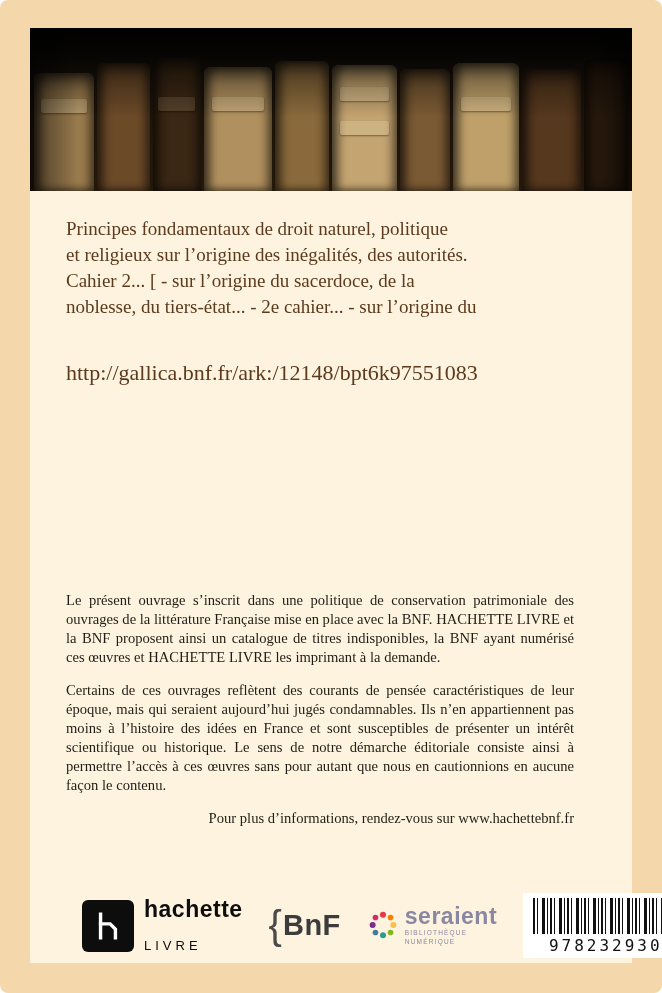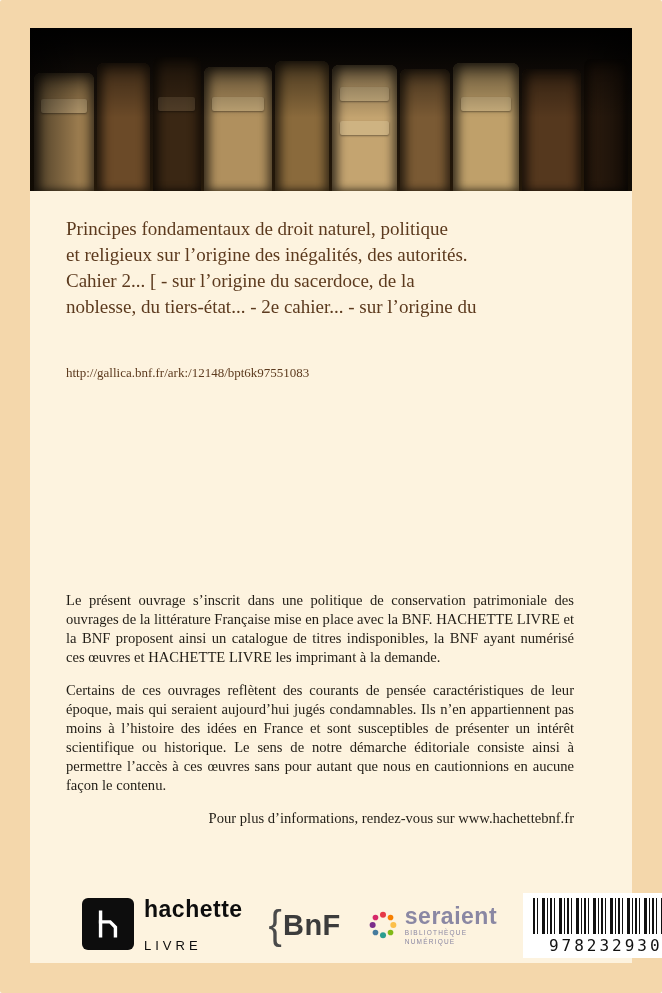--- a/index.html
+++ b/index.html
@@ -1,20 +1,20 @@
 <!DOCTYPE html>
 <html lang="fr"><head>
 <meta charset="utf-8">
 <style>
   html,body{margin:0;padding:0;background:#ffffff;}
   .cover{
     position:relative;
     width:662px;height:993px;
     background:#f4d7ab;
-    border-radius:2px;
+    border-radius:8px;
     overflow:hidden;
     font-family:"Liberation Serif","DejaVu Serif",serif;
     box-shadow:0 0 0 1px #e8c globalization;
   }
   .inner{
     position:absolute;left:30px;top:28px;width:602px;height:935px;
     background:#fdf3df;
   }
   
   .photo{
@@ -40,35 +40,35 @@
     position:absolute;left:12%;right:12%;height:14px;border-radius:2px;
     background:rgba(235,218,180,.28);box-shadow:0 1px 2px rgba(0,0,0,.4);
   }
   
   .title-block{
     position:absolute;left:36px;top:188px;width:540px;
     color:#5c3a1e;font-size:19px;line-height:26px;
   }
   .url{
     position:absolute;left:36px;top:332px;width:540px;
-    color:#5c3a1e;font-size:13px;line-height:26px;
+    color:#5c3a1e;font-size:22px;line-height:26px;
   }
   .text-block{
     position:absolute;left:36px;top:563px;width:508px;
     color:#211d16;font-size:14.6px;line-height:19px;
   }
   .text-block p{margin:0 0 14px 0;text-align:justify;}
   .text-block p.last{text-align:right;margin-bottom:0;}
   
   .logos{
     position:absolute;left:52px;top:858px;width:546px;height:78px;
     display:flex;align-items:center;gap:26px;
     font-family:"Liberation Sans","DejaVu Sans",sans-serif;
   }
-  .hachette{display:flex;align-items:flex-start;gap:10px;color:#0d0d0d;}
+  .hachette{display:flex;align-items:flex-end;gap:10px;color:#0d0d0d;}
   .hachette-square{
     width:52px;height:52px;background:#0d0d0d;border-radius:6px;
     display:flex;align-items:center;justify-content:center;flex:none;
   }
   .hachette-words{display:flex;flex-direction:column;line-height:1;}
   .hachette-name{font-size:23px;font-weight:bold;letter-spacing:.5px;}
   .hachette-sub{font-size:13px;letter-spacing:4px;margin-top:18px;}
   .bnf{display:flex;align-items:center;color:#3c3c3c;}
   .bnf-brace{font-size:40px;font-weight:300;line-height:1;margin-right:1px;color:#4a4a4a;}
   .bnf-name{font-size:29px;font-weight:bold;letter-spacing:.5px;}

